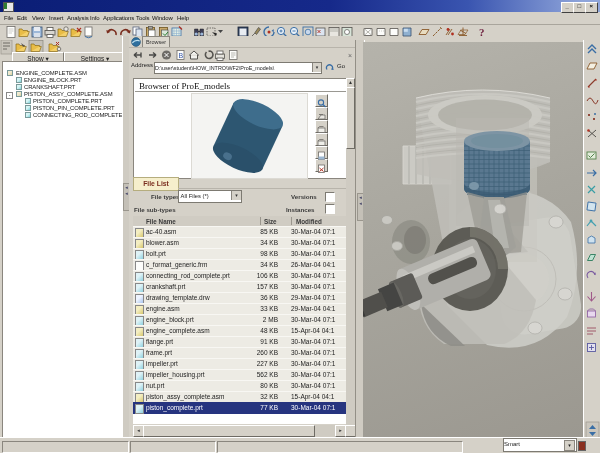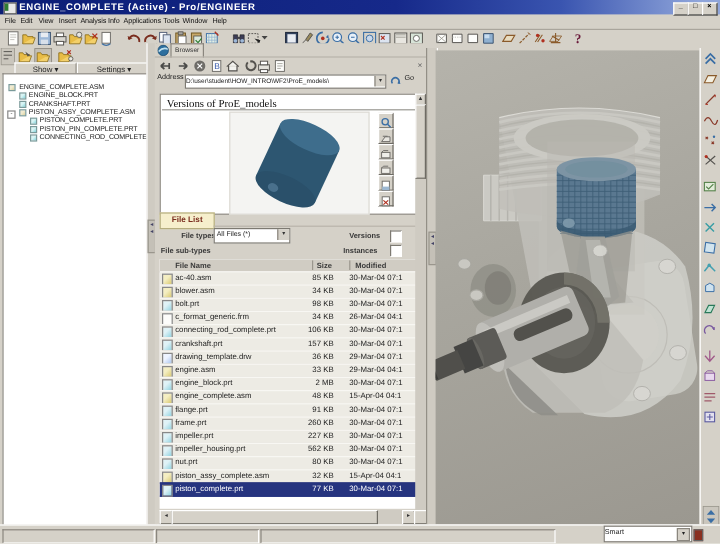--- a/index.html
+++ b/index.html
@@ -58,21 +58,20 @@
 
 #status{left:0;top:437px;width:600px;height:16px;background:#d5d1c8;border-top:1px solid #fff;}
 .sunk{position:absolute;border-top:1px solid #8a867e;border-left:1px solid #8a867e;border-bottom:1px solid #fff;border-right:1px solid #fff;}
 </style></head>
 <body>
 <div id="app">
   <div id="title" class="abs">
       <div id="ticon">
         <i></i>
       </div>
-      <span class="txt">ENGINE_COMPLETE (Active) - Pro/ENGINEER</span>
     <div class="wbtn" style="right:26px;">_</div>
       <div class="wbtn" style="right:14px;">□</div>
       <div class="wbtn" style="right:2px;">×</div>
   </div>
   <div id="menu" class="abs">
     <span style="left:4px;">File</span>
       <span style="left:17px;">Edit</span>
       <span style="left:32px;">View</span>
       <span style="left:49px;">Insert</span>
       <span style="left:67px;">Analysis</span>
@@ -295,21 +294,21 @@
     <div class="abs" style="left:217px;top:16px;width:8px;height:8px;font-size:7px;line-height:8px;color:#666;text-align:center;">×</div>
     <div id="addr" class="abs">Address
       <div id="afield">D:\user\student\HOW_INTRO\WF2\ProE_models\<span style="position:absolute;right:0;top:0;width:8px;height:9px;background:#d5d1c8;border-left:1px solid #8a867e;font-size:5px;text-align:center;line-height:9px;color:#333;">▾</span></div>
       <svg class="abs" style="left:194px;top:1px;" width="9" height="9" viewBox="0 0 9 9">
           <path d="M2,6.5 a3,3 0 1 1 5,0" fill="none" stroke="#3a6ea5" stroke-width="1.3"></path>
           <path d="M7.6,4 l-1.4,2.6 l2.6,0.4 z" fill="#3a6ea5"></path>
         </svg>
       <span style="position:absolute;left:206px;top:1px;font-size:6px;color:#222;">Go</span>
     </div>
     <div id="bcontent" class="abs">
-      <div class="abs" style="left:5px;top:2px;font-family:'Liberation Serif',serif;font-size:9px;color:#111;">Versions of ProE_models</div>
+      <div class="abs" style="left:5px;top:2px;font-family:'Liberation Serif',serif;font-size:9px;color:#111;">Browser of ProE_models</div>
       <div class="abs" style="left:1px;top:12px;width:211px;height:1px;background:#9a9892;"></div>
       <div class="abs" style="left:57px;top:14px;width:115px;height:84px;background:#f4f4f2;border:1px solid #dcdad4;">
         <svg width="115" height="84" viewBox="0 0 115 84">
           <g transform="translate(56,42) rotate(25)">
             <rect x="-27" y="-24" width="54" height="48" fill="#2d5671"></rect>
             <ellipse cx="0" cy="24" rx="27" ry="11" fill="#2a506a"></ellipse>
             <ellipse cx="0" cy="-24" rx="27" ry="11" fill="#3e6d8c"></ellipse>
             <ellipse cx="-10" cy="27" rx="4.5" ry="3.5" fill="#49708c"></ellipse>
           </g>
         </svg>

